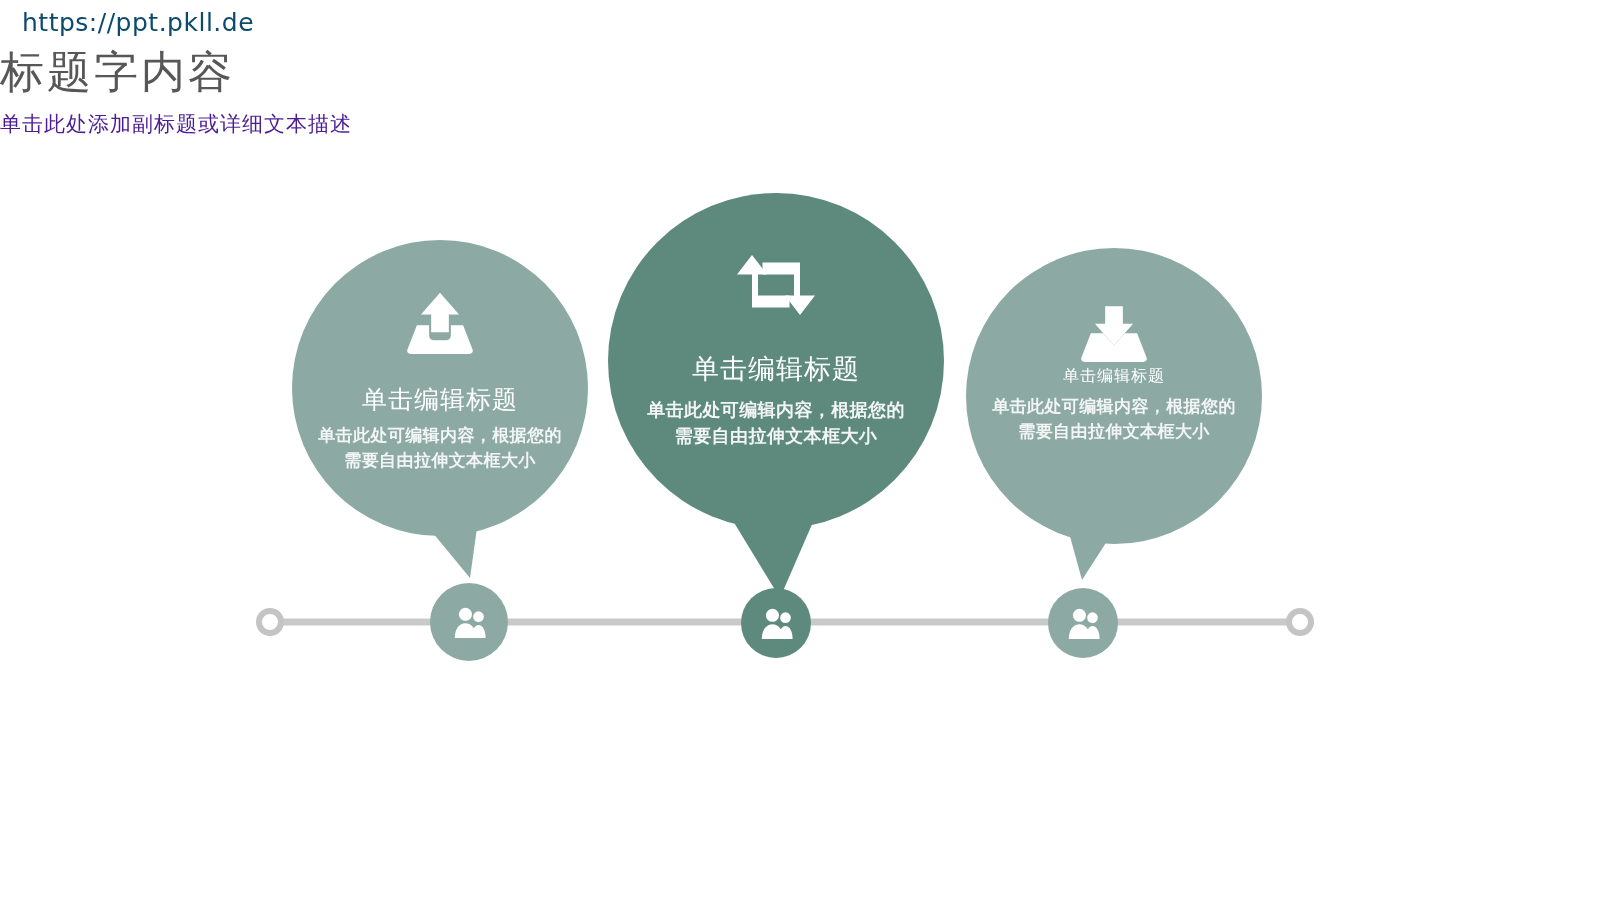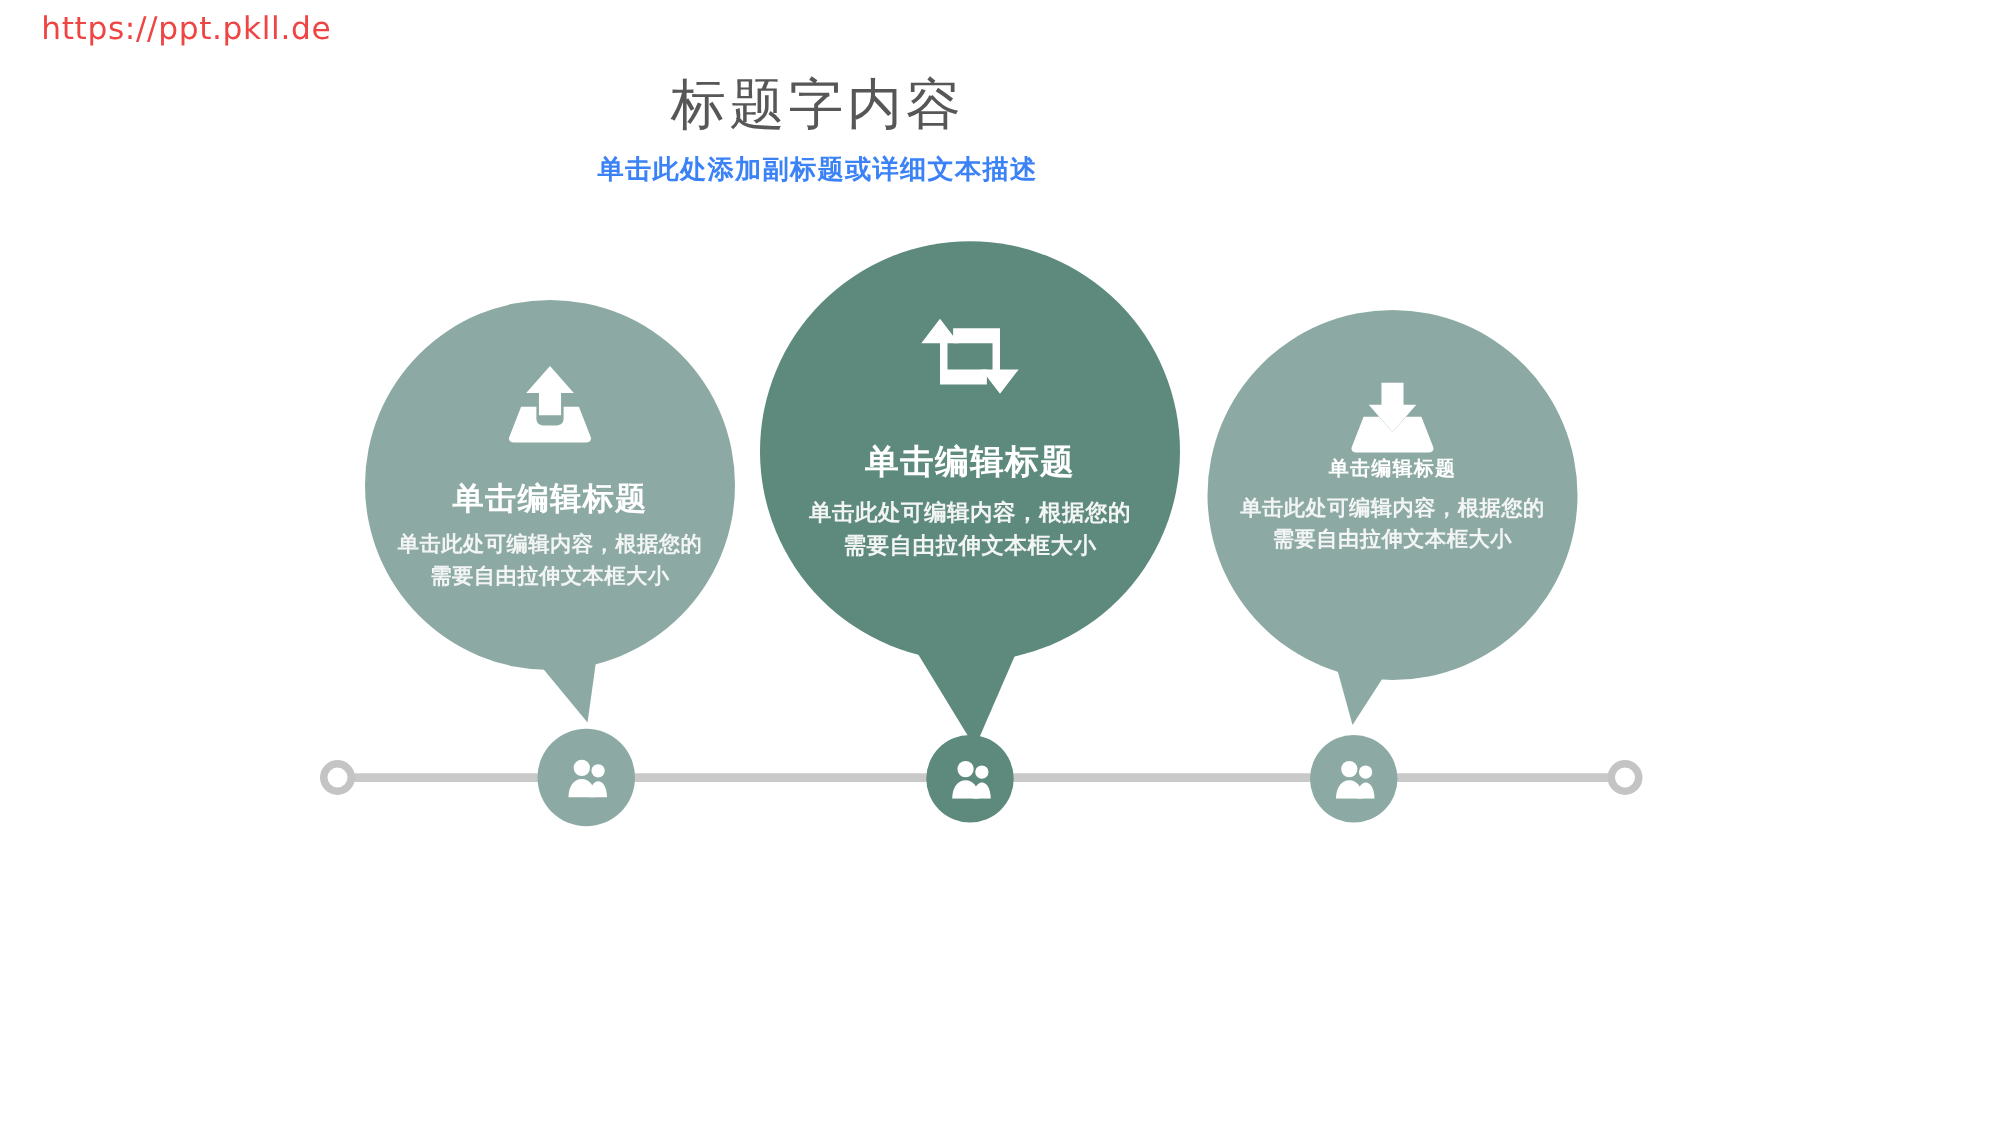--- a/index.html
+++ b/index.html
@@ -11,50 +11,50 @@
     width: 1600px;
     height: 900px;
     position: relative;
     overflow: hidden;
     font-family: "Liberation Sans", "DejaVu Sans", sans-serif;
   }
 
   
   #watermark {
     position: absolute;
-    left: 33px;
+    left: 22px;
     top: 8px;
     font-size: 25px;
     letter-spacing: 0.5px;
-    color: #ef4444;
+    color: #0c4a6e;
     font-family: "DejaVu Sans", sans-serif;
     white-space: nowrap;
     user-select: none;
   }
 
   
   #header {
     position: absolute;
     left: 0;
-    top: 56px;
+    top: 44px;
     width: 1308px;
-    text-align: center;
+    text-align: left;
   }
   #page-title {
     font-size: 44px;
     color: #575757;
     font-weight: normal;
     letter-spacing: 3px;
     margin: 0;
     line-height: 1.25;
   }
   #page-subtitle {
     font-size: 21px;
-    color: #3b82f6;
-    font-weight: bold;
+    color: #4c1d95;
+    font-weight: normal;
     letter-spacing: 1px;
     margin: 12px 0 0 0;
     line-height: 1.2;
   }
 
   
   #stage {
     position: absolute;
     left: 0;
     top: 0;
@@ -88,21 +88,21 @@
 
   .bubble-icon {
     display: block;
     margin: 0 auto;
   }
   .bubble-icon-side  { width: 82px; height: 68px; margin-top: 4px; }
   .bubble-icon-mid   { width: 92px; height: 72px; margin-top: 6px; }
 
   .bubble-title {
     color: #ffffff;
-    font-weight: bold;
+    font-weight: normal;
     letter-spacing: 1px;
     line-height: 1.2;
     white-space: nowrap;
   }
   .bubble-title-side { font-size: 25px; margin-top: 26px; }
   .bubble-title-mid  { font-size: 27px; margin-top: 32px; }
 
   .bubble-body {
     color: #f2f5f4;
     line-height: 1.45;

